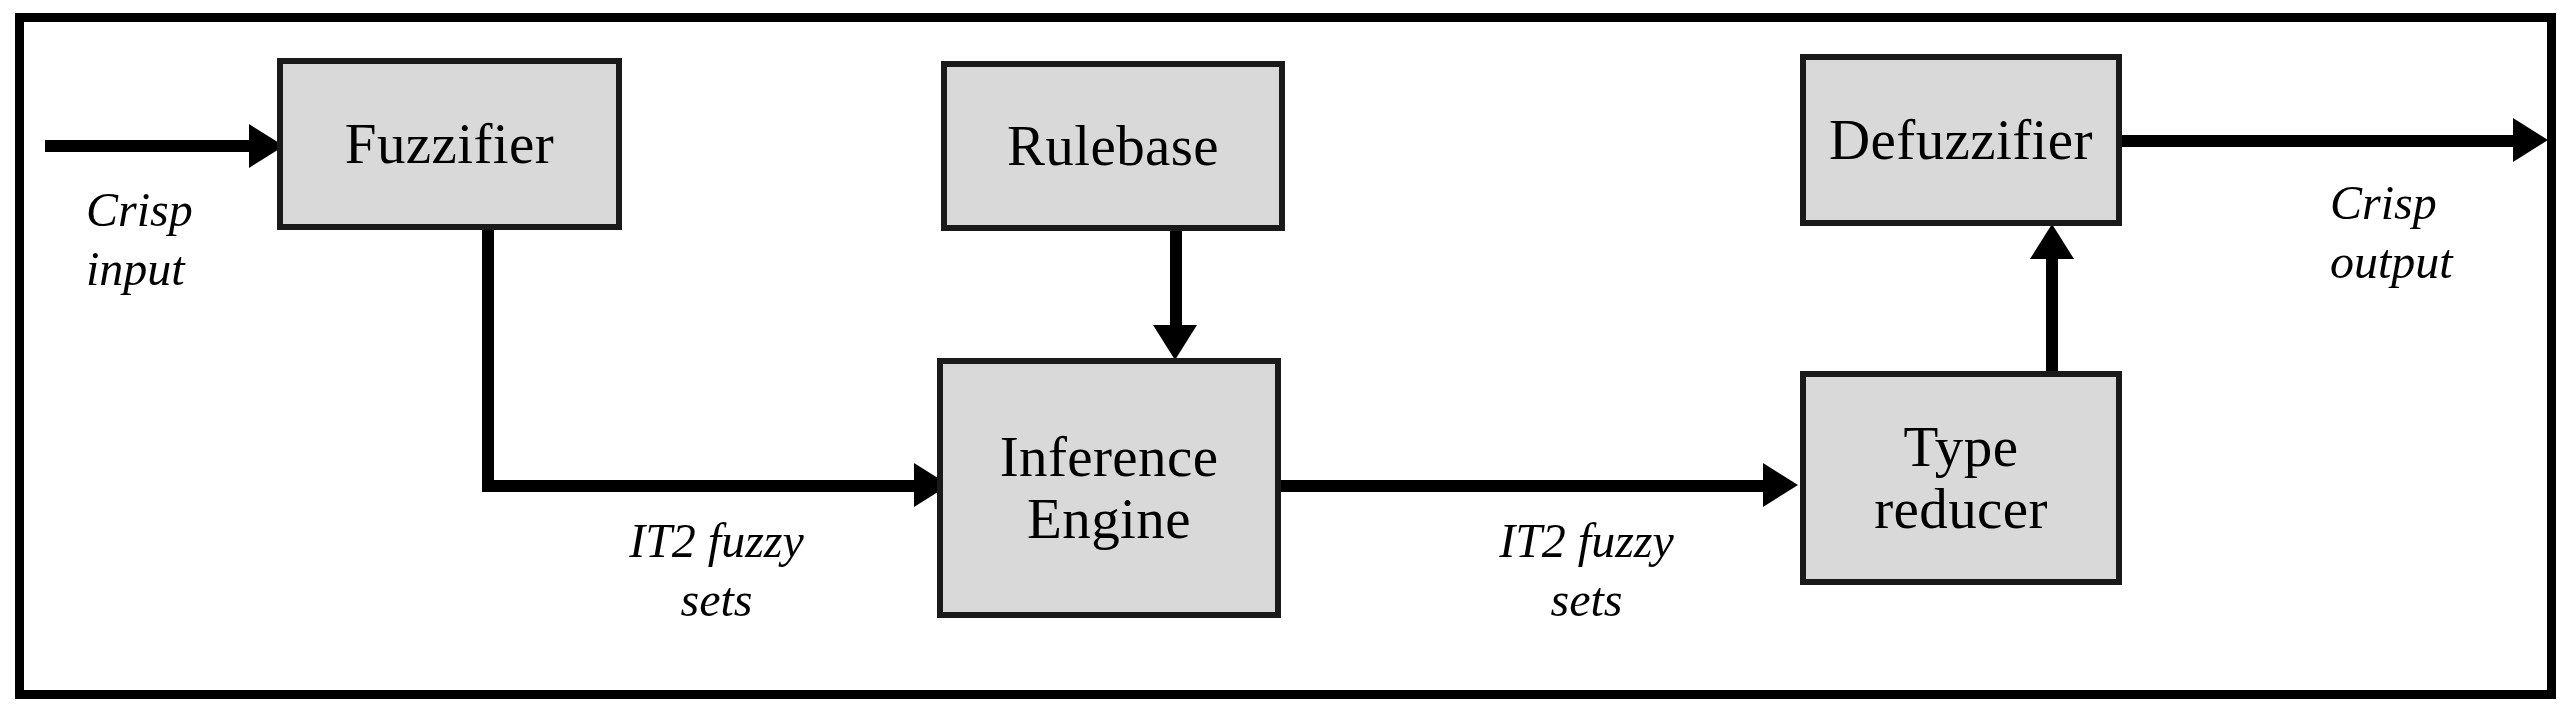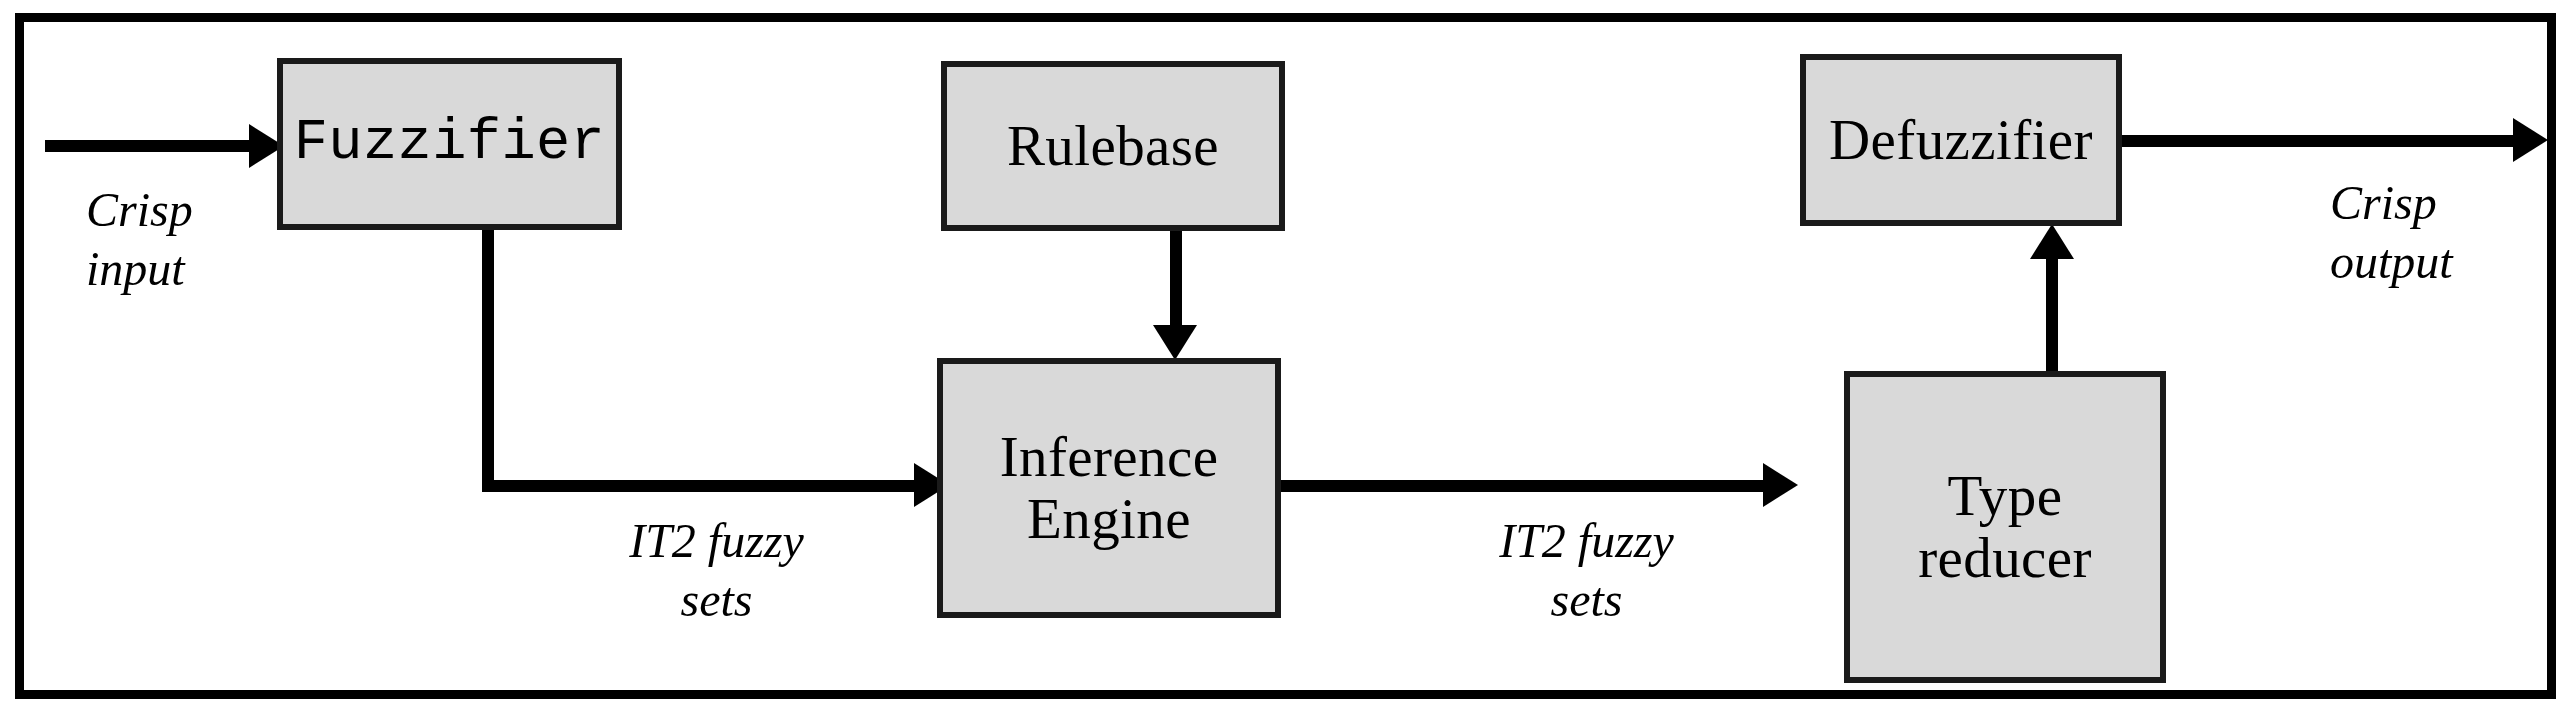--- a/index.html
+++ b/index.html
@@ -101,38 +101,38 @@
 
   <div class="wire wire-h" style="left:1281px; top:480px; width:486px;"></div>
   <div class="arrowhead arrow-right" style="left:1763px; top:463px;"></div>
 
   <div class="wire wire-v" style="left:2046px; top:257px; height:117px;"></div>
   <div class="arrowhead arrow-up" style="left:2030px; top:224px;"></div>
 
   <div class="wire wire-h" style="left:2116px; top:135px; width:402px;"></div>
   <div class="arrowhead arrow-right" style="left:2513px; top:118px;"></div>
 
-  <div class="node" style="left:277px; top:58px; width:345px; height:172px;font-family:Liberation Mono, monospace;">
+  <div class="node" style="left:277px; top:58px; width:345px; height:172px;">
     <span>Fuzzifier</span>
   </div>
 
   <div class="node" style="left:941px; top:61px; width:344px; height:170px;">
     <span>Rulebase</span>
   </div>
 
   <div class="node" style="left:1800px; top:54px; width:322px; height:172px;">
     <span>Defuzzifier</span>
   </div>
 
   <div class="node" style="left:937px; top:358px; width:344px; height:260px;">
     <span class="label-2line">Inference
 Engine</span>
   </div>
 
-  <div class="node" style="left:1800px; top:371px; width:322px; height:312px;margin-left:44px;">
+  <div class="node" style="left:1800px; top:371px; width:322px; height:214px;">
     <span class="label-2line">Type
 reducer</span>
   </div>
 
   <div class="edge-label left-align" style="left:86px; top:181px; width:219px;">Crisp
 input</div>
 
   <div class="edge-label" style="left:563px; top:512px; width:307px;">IT2 fuzzy
 sets</div>
 

